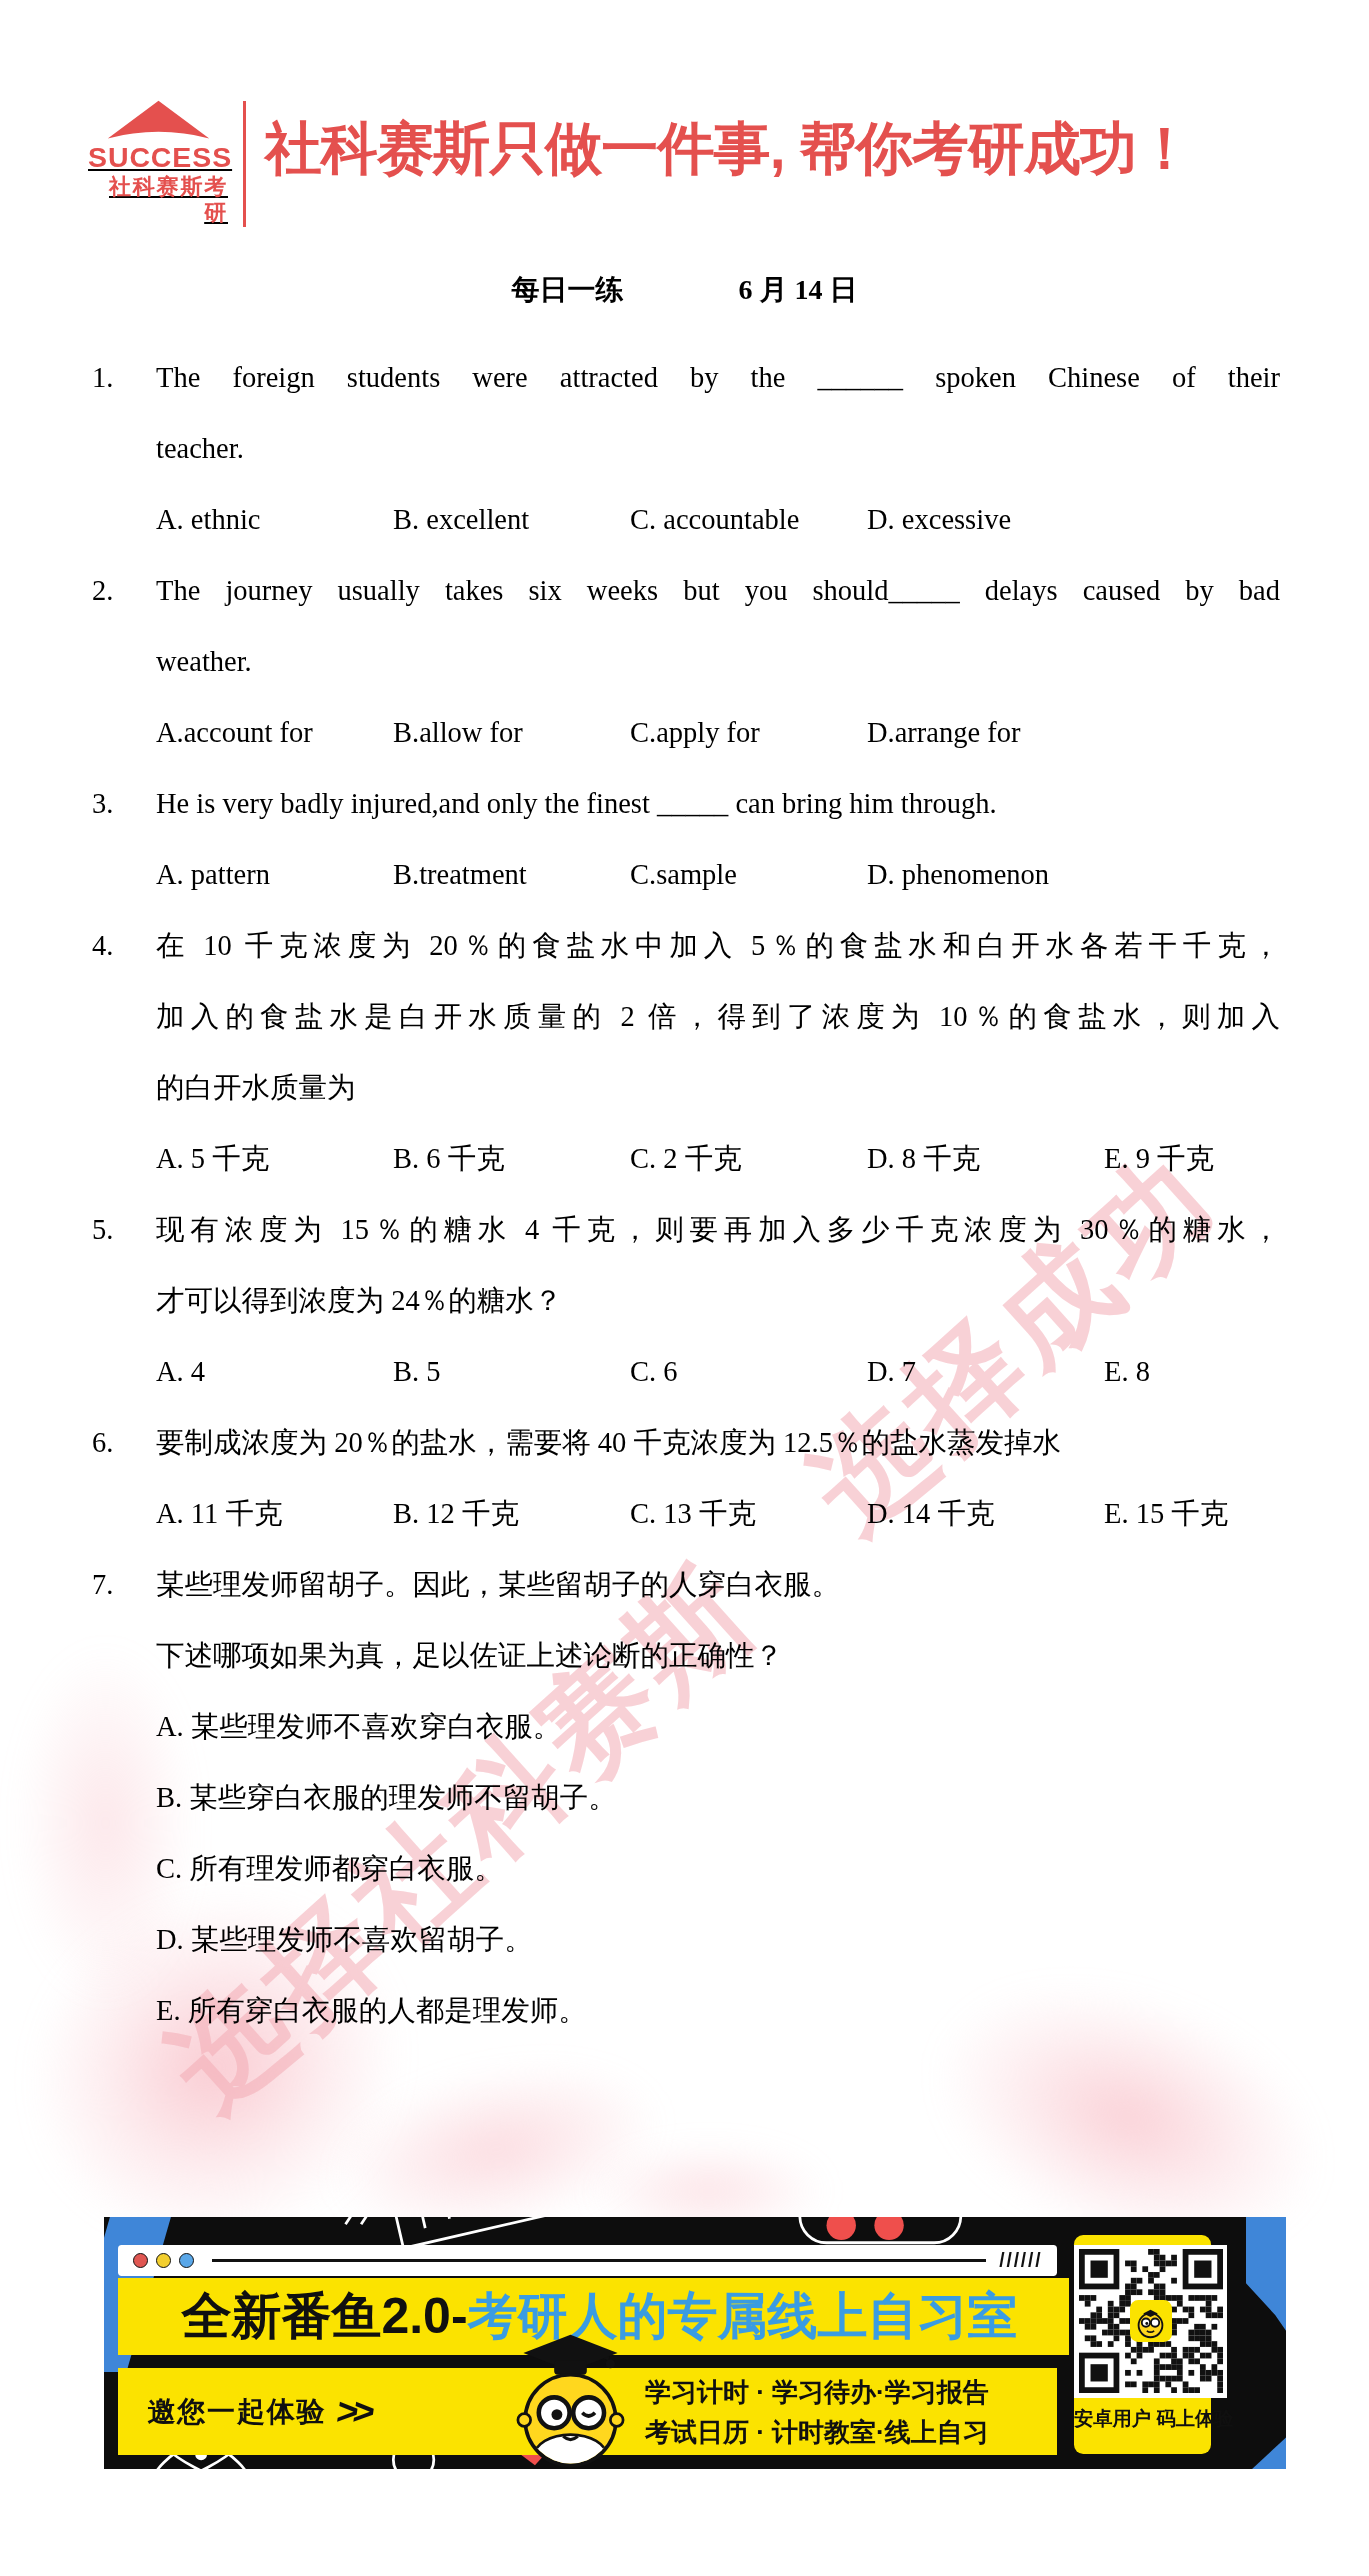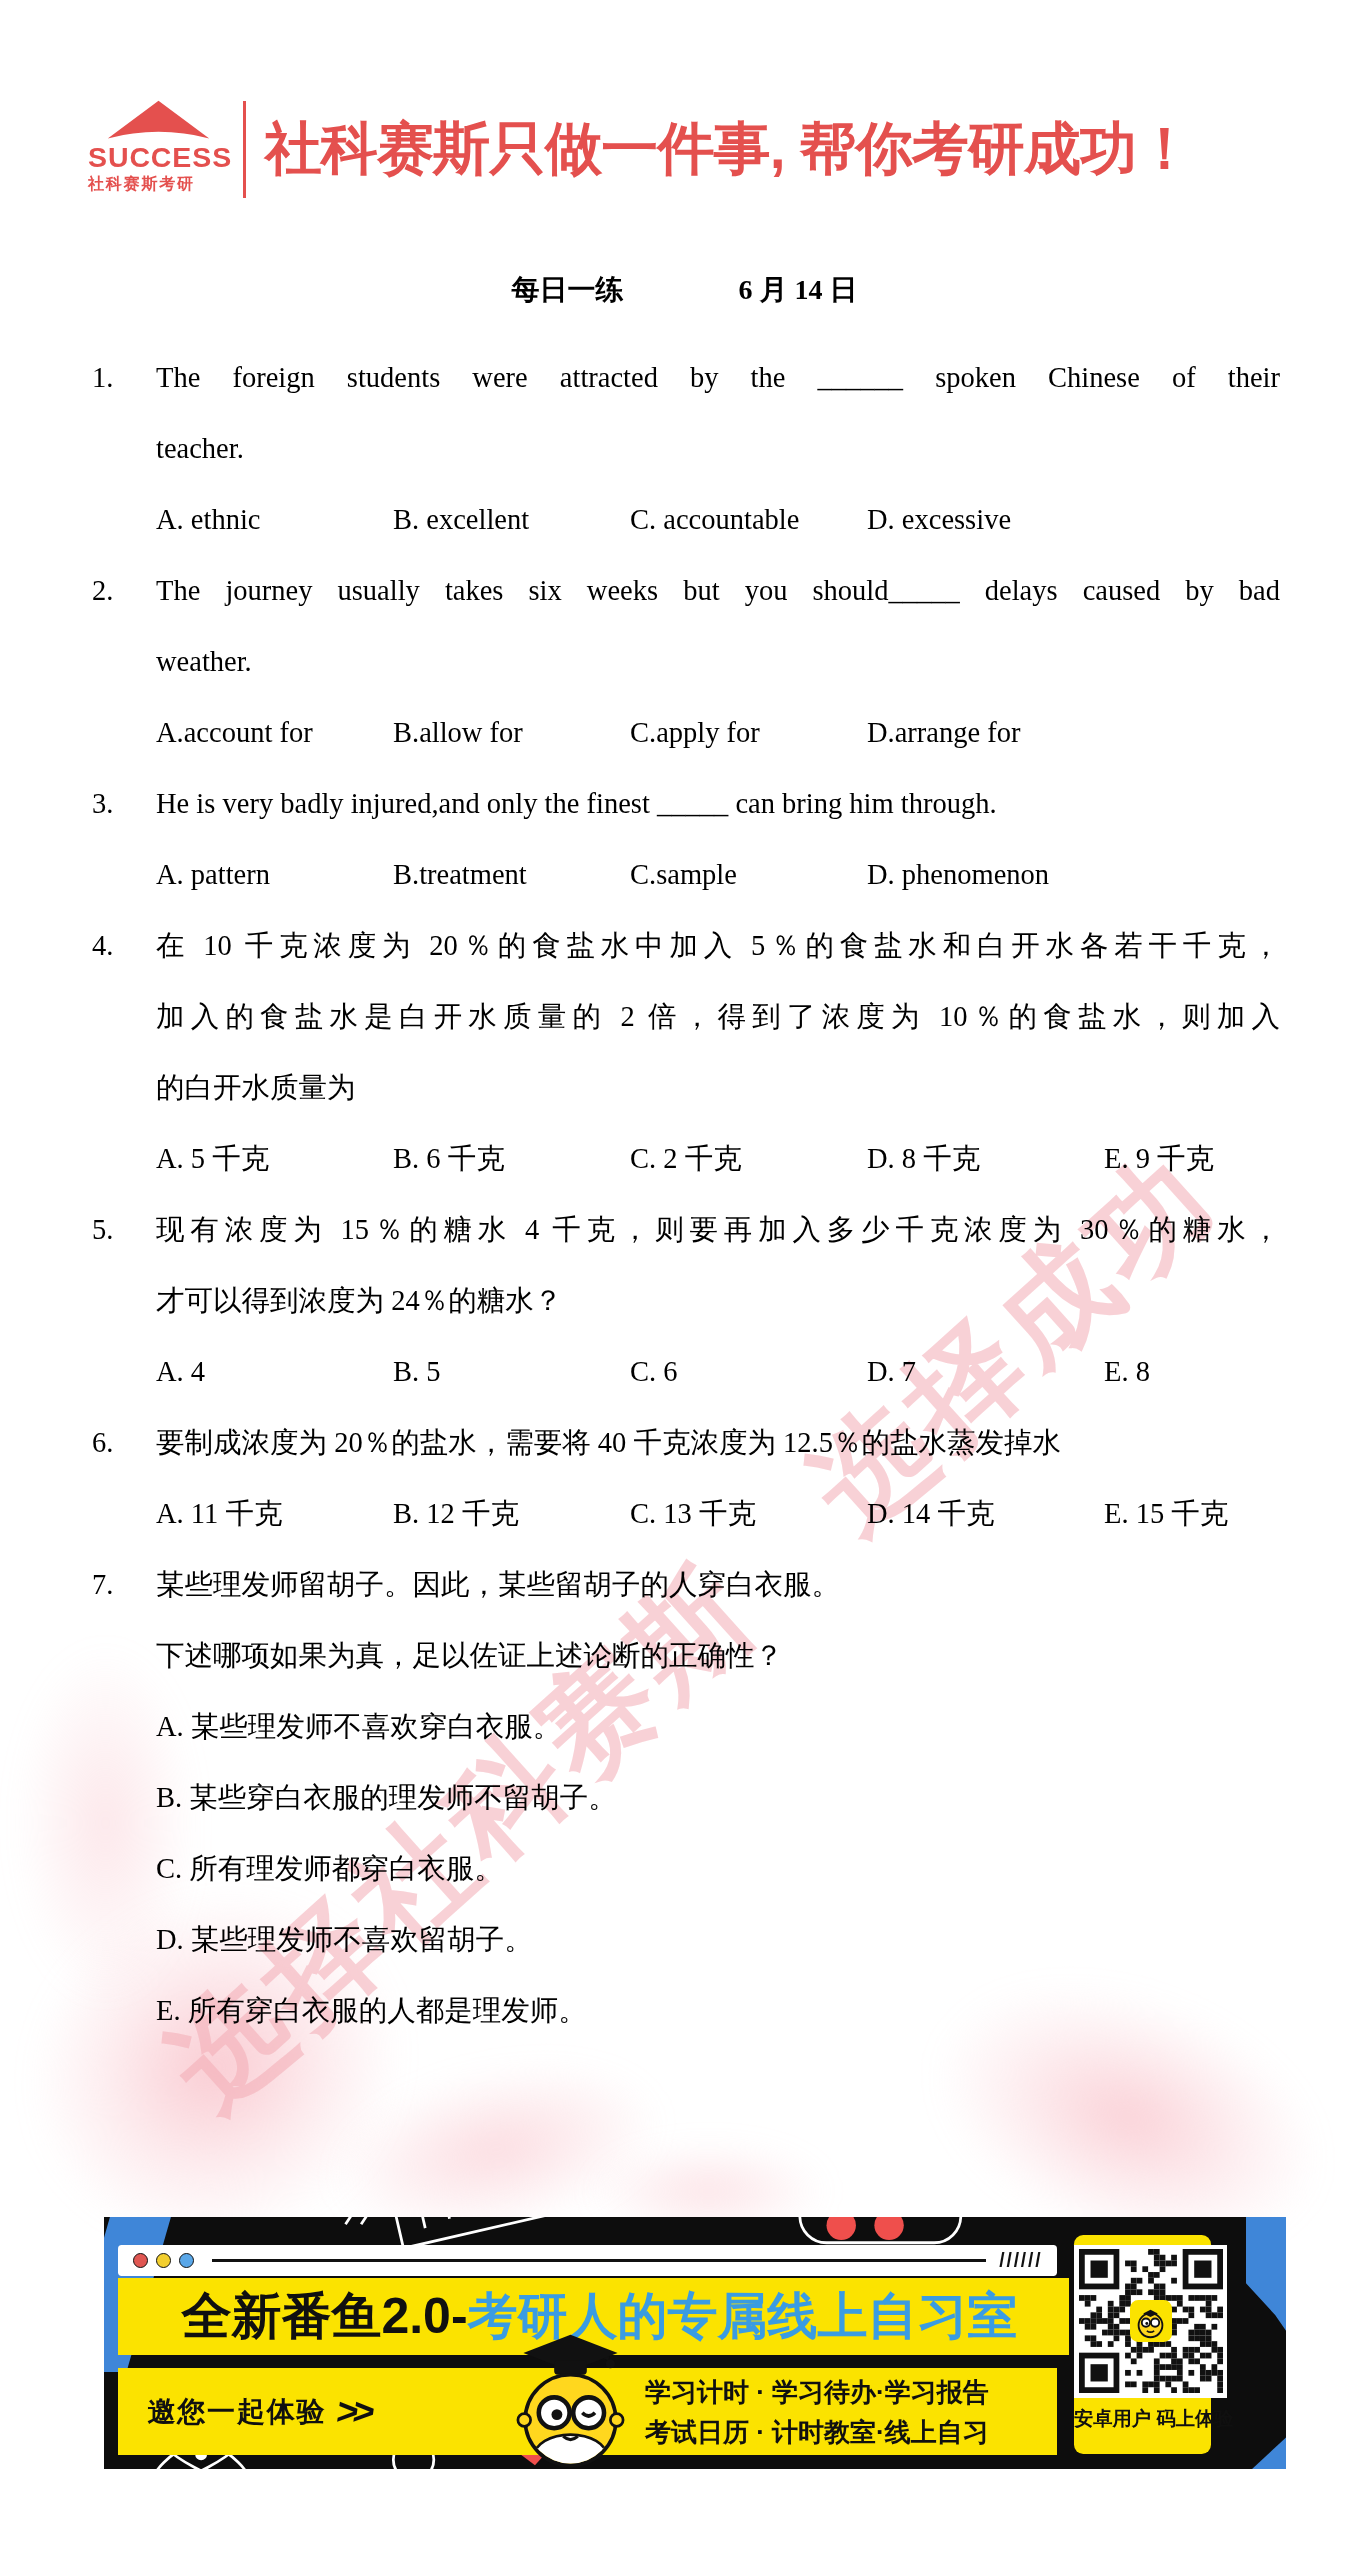--- a/index.html
+++ b/index.html
@@ -9,25 +9,25 @@
     --dblue:#3f86d8;
     --dred:#ef4f4c;
     --ink:#111;
   }
   html,body{margin:0;padding:0;background:#fff;}
   .page{position:relative;width:1369px;height:2576px;background:#fff;overflow:hidden;
         font-family:"Liberation Serif","DejaVu Serif",serif;color:#000;}
 
   
   .header{position:absolute;left:88px;top:99px;display:flex;align-items:stretch;z-index:2;}
-  .logo{width:140px;text-align:left;}
+  .logo{width:140px;text-align:right;text-decoration:underline;}
   .logo svg{display:block;margin:0 auto;}
   .logo-brand{font-family:"Liberation Sans","DejaVu Sans",sans-serif;font-weight:bold;font-size:28.5px;
               color:var(--red);letter-spacing:0.9px;line-height:1.15;}
-  .logo-sub{font-family:"Liberation Sans","DejaVu Sans",sans-serif;font-weight:bold;font-size:16px;
+  .logo-sub{font-family:"Liberation Sans","DejaVu Sans",sans-serif;font-weight:bold;font-size:22px;
             color:var(--red);letter-spacing:1.8px;line-height:1.2;}
   .hdr-divider{width:3.7px;background:var(--red);margin:1.8px 18.4px 0 14.7px;}
   .slogan{font-family:Liberation Sans, sans-serif;font-weight:900;font-size:57px;
           color:var(--red);line-height:99px;letter-spacing:-0.9px;white-space:nowrap;}
 
   
   .title{position:absolute;left:0;top:271px;width:100%;text-align:center;
          font-size:28px;font-weight:bold;z-index:2;}
   .title .gap{display:inline-block;width:115px;}
 

